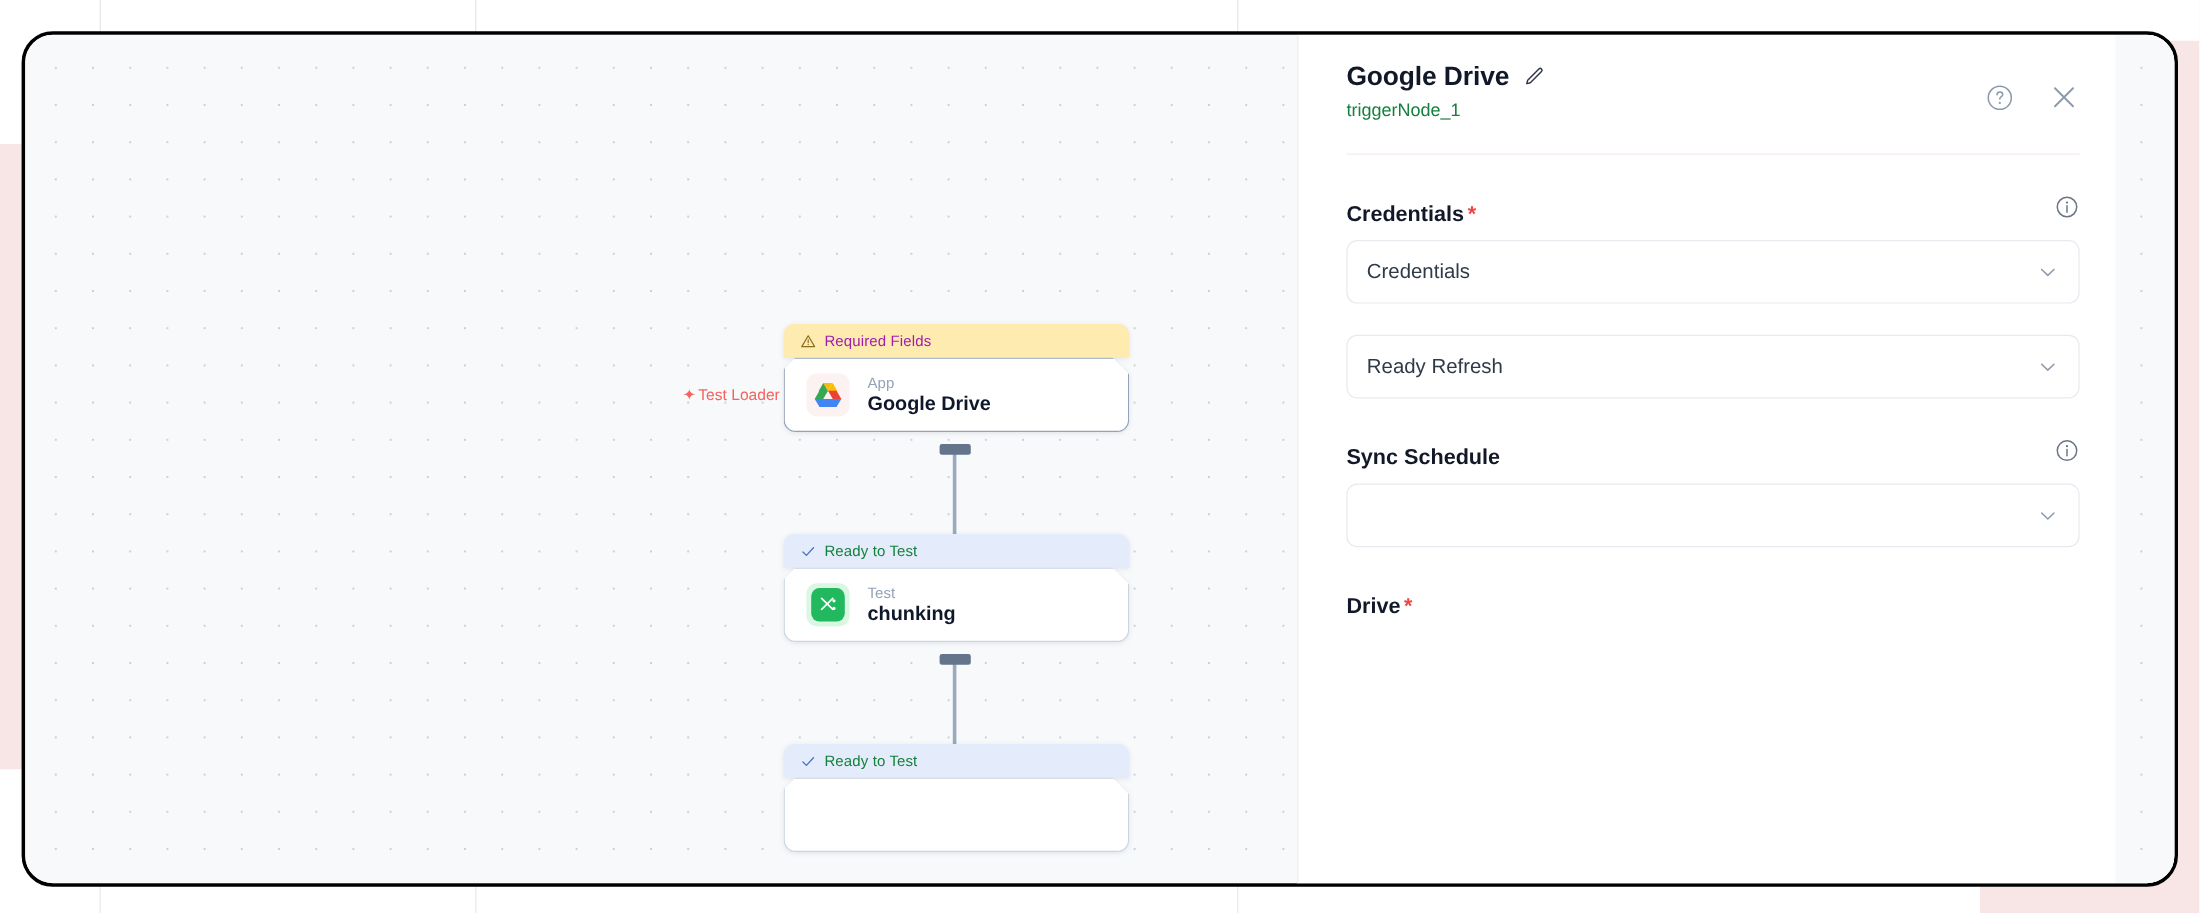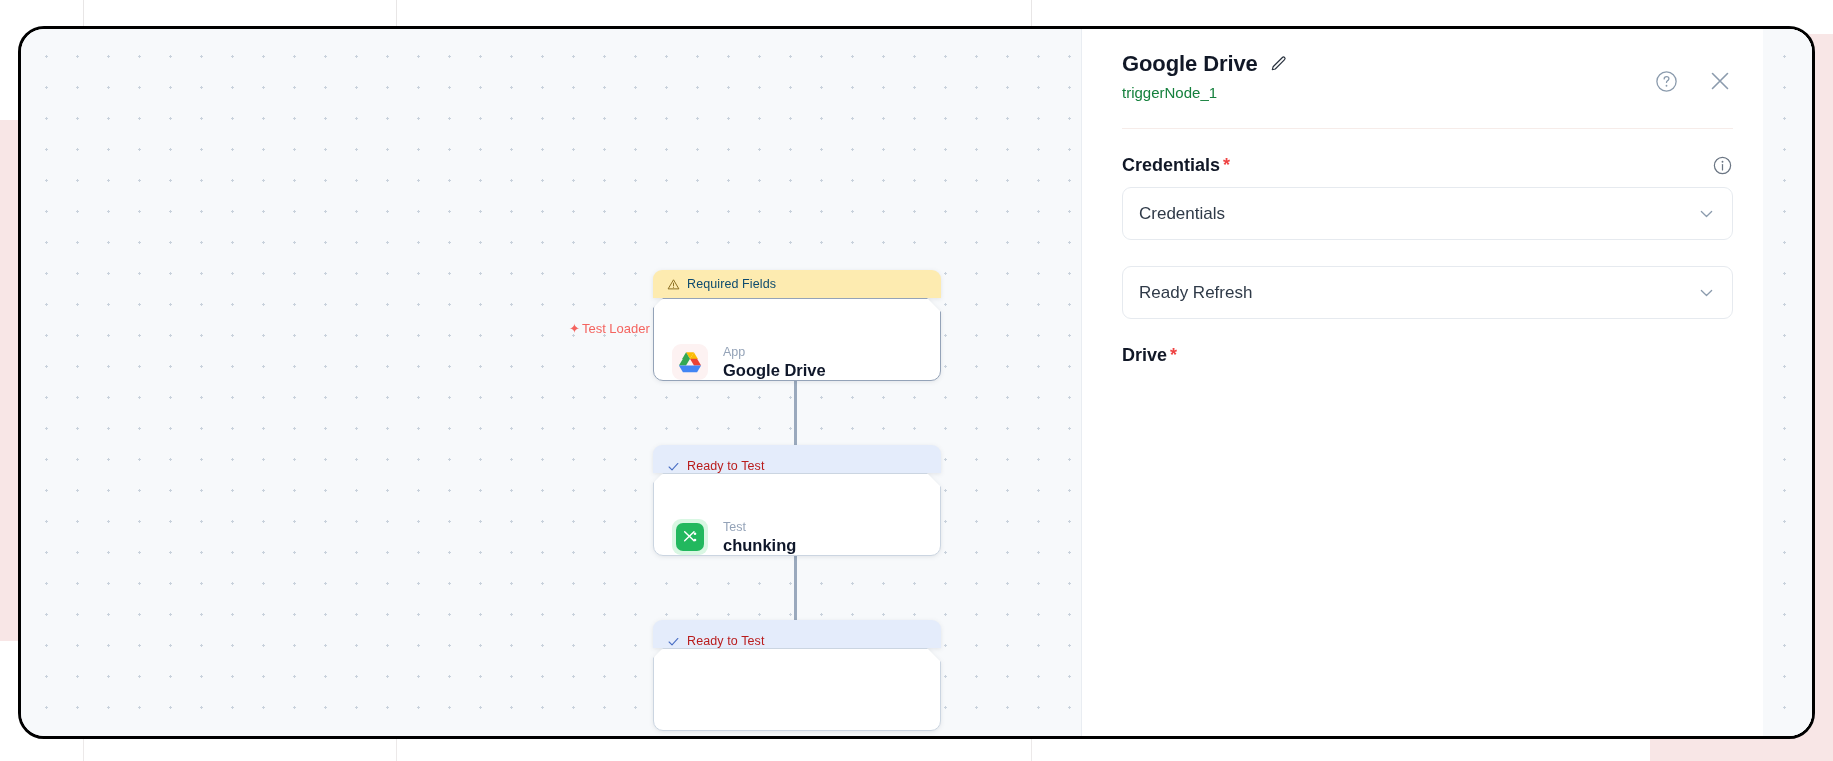--- a/index.html
+++ b/index.html
@@ -126,43 +126,42 @@
     align-items: center;
     gap: 7px;
     padding: 0 14px;
     font-size: 12.5px;
     border-top-left-radius: 9px;
     border-top-right-radius: 9px;
     letter-spacing: 0.1px;
   }
   .node-status.warn {
     background: #fdebb0;
-    color: #0c4a6e;
+    color: #a21caf;
   }
   .node-status.ready {
     background: #e4ecfb;
-    color: #b91c1c;
-    align-items: flex-end;
+    color: #15803d;
   }
   .node-status .st-ico {
     display: inline-flex;
     align-items: center;
     justify-content: center;
     width: 13px; height: 13px;
     flex: none;
   }
 
   .node-body {
     position: relative;
     background: #ffffff;
     border: 1.5px solid #94a3b8;
     border-radius: 10px;
-    height: 83px;
-    display: flex;
-    align-items: flex-end;
+    height: 62px;
+    display: flex;
+    align-items: center;
     gap: 15px;
     padding: 0 18px;
     
     clip-path: polygon(0 10px, 0 100%, calc(100% - 0px) 100%, 100% 100%, 100% 14px, calc(100% - 14px) 0, 10px 0);
   }
   .node-body.plain { border-color: #cbd5e1; }
 
   .node-icon {
     width: 36px; height: 36px;
     border-radius: 9px;
@@ -260,20 +259,21 @@
   .field-label-row {
     display: flex;
     align-items: center;
     justify-content: space-between;
     margin-bottom: 11px;
   }
   .field-label {
     font-size: 18px;
     font-weight: 700;
     color: #111827;
+    margin-top: 13px;
   }
   .req-star { color: #ef4444; font-weight: 700; margin-left: 3px; }
 
   .select-ctl {
     position: relative;
     height: 53px;
     border: 1px solid #e6eaef;
     border-radius: 9px;
     background: #ffffff;
     display: flex;
@@ -476,20 +476,40 @@
         <div class="select-ctl">
           <span class="select-value">Ready Refresh</span>
           <span class="chev">
             <svg width="19" height="19" viewBox="0 0 20 20" fill="none">
               <path d="M4.6 7.4 10 12.6l5.4-5.2" stroke="#8b9bad" stroke-width="1.35" stroke-linecap="round" stroke-linejoin="round"></path>
             </svg>
           </span>
         </div>
       </div>
 
+      <div class="field">
+        <div class="field-label-row">
+          <span class="field-label">Sync Schedule</span>
+          <span class="icon-btn">
+            <svg width="21" height="21" viewBox="0 0 22 22" fill="none">
+              <circle cx="11" cy="11" r="8.5" stroke="#6b7684" stroke-width="1.3"></circle>
+              <circle cx="11" cy="7.1" r="1" fill="#6b7684"></circle>
+              <path d="M11 10v5.6" stroke="#6b7684" stroke-width="1.3" stroke-linecap="round"></path>
+            </svg>
+          </span>
+        </div>
+        <div class="select-ctl">
+          <span class="select-value"></span>
+          <span class="chev">
+            <svg width="19" height="19" viewBox="0 0 20 20" fill="none">
+              <path d="M4.6 7.4 10 12.6l5.4-5.2" stroke="#8b9bad" stroke-width="1.35" stroke-linecap="round" stroke-linejoin="round"></path>
+            </svg>
+          </span>
+        </div>
+      </div>
 
       <div class="field">
         <div class="field-label-row">
           <span class="field-label">
             <span>Drive</span><span class="req-star">*</span>
           </span>
         </div>
       </div>
 
     </div>

